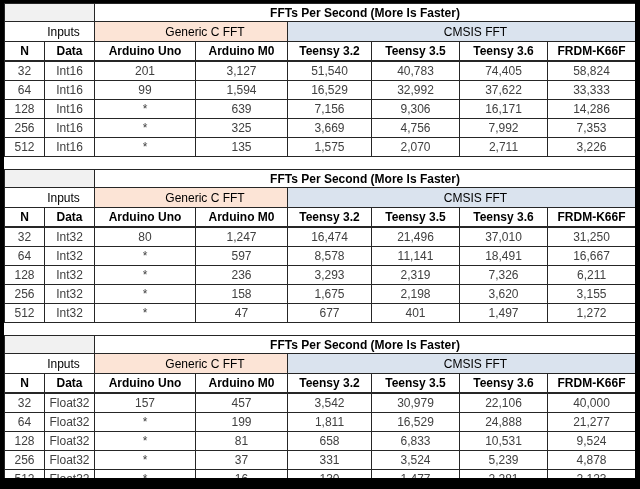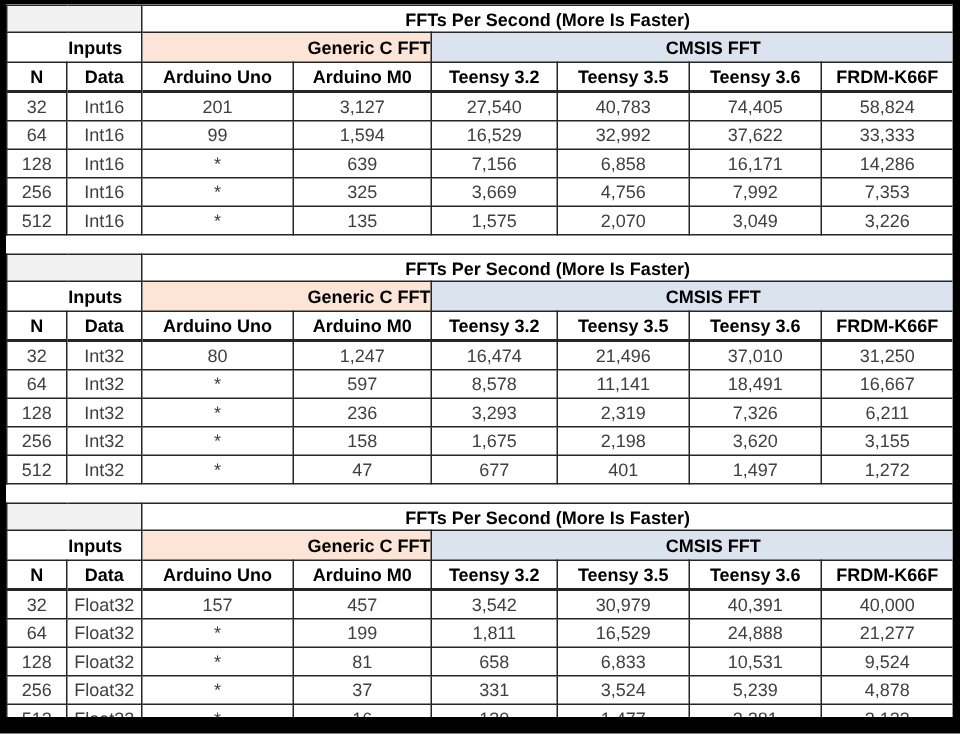--- a/index.html
+++ b/index.html
@@ -27,22 +27,22 @@
     border:1px solid var(--border,#222);
     text-align:center;
     vertical-align:middle;
     padding:0;
     overflow:hidden;
     white-space:nowrap;
     font-size:12px;
   }
   tr.title-row td{height:17px;font-weight:bold;color:var(--header-text,#000);}
   tr.title-row td.corner{background:var(--corner-bg,#F1F1F1);}
-  tr.group-row td{height:19px;font-weight:bold;color:var(--header-text,#000);padding-left:28px;}
-  td.generic{background:var(--generic-fft-bg,#FCE4D6);text-align:right;}
+  tr.group-row td{height:19px;font-weight:normal;color:var(--header-text,#000);padding-left:28px;}
+  td.generic{background:var(--generic-fft-bg,#FCE4D6);}
   td.cmsis{background:var(--cmsis-fft-bg,#DAE3EE);}
   tr.col-row th{
     height:18px;font-weight:bold;color:var(--header-text,#000);
     border-bottom-width:2px;
   }
   tbody td{height:18px;color:var(--data-text,#404040);}
   col.c-n{width:40px}col.c-data{width:50px}col.c-uno{width:101px}col.c-m0{width:92px}
   col.c-t32{width:84px}col.c-t35{width:88px}col.c-t36{width:88px}col.c-k66{width:88px}
 </style>
 </head>
@@ -81,63 +81,63 @@
         <th>Teensy 3.6</th>
         <th>FRDM-K66F</th>
       </tr>
     </thead>
     <tbody>
         <tr>
           <td>32</td>
           <td>Int16</td>
           <td>201</td>
           <td>3,127</td>
-          <td>27,540</td>
+          <td>51,540</td>
           <td>40,783</td>
           <td>74,405</td>
           <td>58,824</td>
         </tr>
         <tr>
           <td>64</td>
           <td>Int16</td>
           <td>99</td>
           <td>1,594</td>
           <td>16,529</td>
           <td>32,992</td>
           <td>37,622</td>
           <td>33,333</td>
         </tr>
         <tr>
           <td>128</td>
           <td>Int16</td>
           <td>*</td>
           <td>639</td>
           <td>7,156</td>
-          <td>6,858</td>
+          <td>9,306</td>
           <td>16,171</td>
           <td>14,286</td>
         </tr>
         <tr>
           <td>256</td>
           <td>Int16</td>
           <td>*</td>
           <td>325</td>
           <td>3,669</td>
           <td>4,756</td>
           <td>7,992</td>
           <td>7,353</td>
         </tr>
         <tr>
           <td>512</td>
           <td>Int16</td>
           <td>*</td>
           <td>135</td>
           <td>1,575</td>
           <td>2,070</td>
-          <td>3,049</td>
+          <td>2,711</td>
           <td>3,226</td>
         </tr>
       </tbody>
   </table>
 
   <table>
     <colgroup>
       <col class="c-n">
         <col class="c-data">
         <col class="c-uno">
@@ -255,21 +255,21 @@
       </tr>
     </thead>
     <tbody>
         <tr>
           <td>32</td>
           <td>Float32</td>
           <td>157</td>
           <td>457</td>
           <td>3,542</td>
           <td>30,979</td>
-          <td>40,391</td>
+          <td>22,106</td>
           <td>40,000</td>
         </tr>
         <tr>
           <td>64</td>
           <td>Float32</td>
           <td>*</td>
           <td>199</td>
           <td>1,811</td>
           <td>16,529</td>
           <td>24,888</td>

